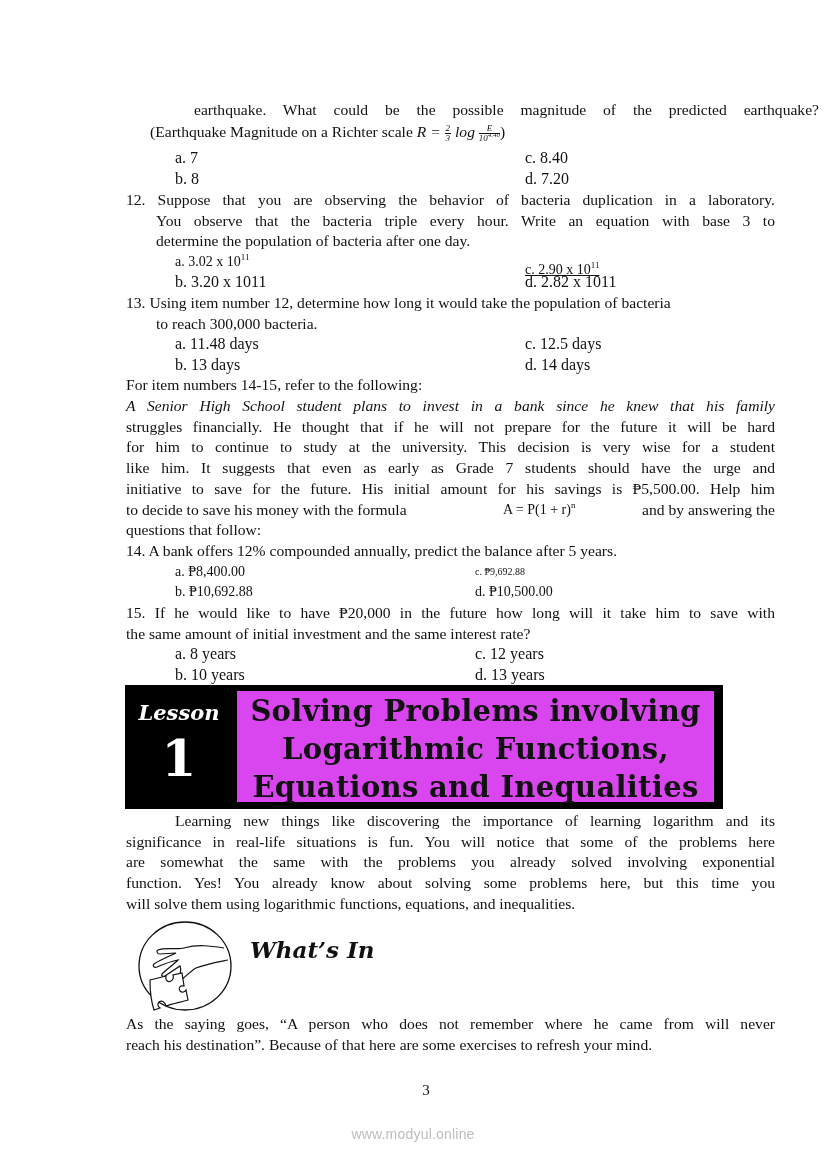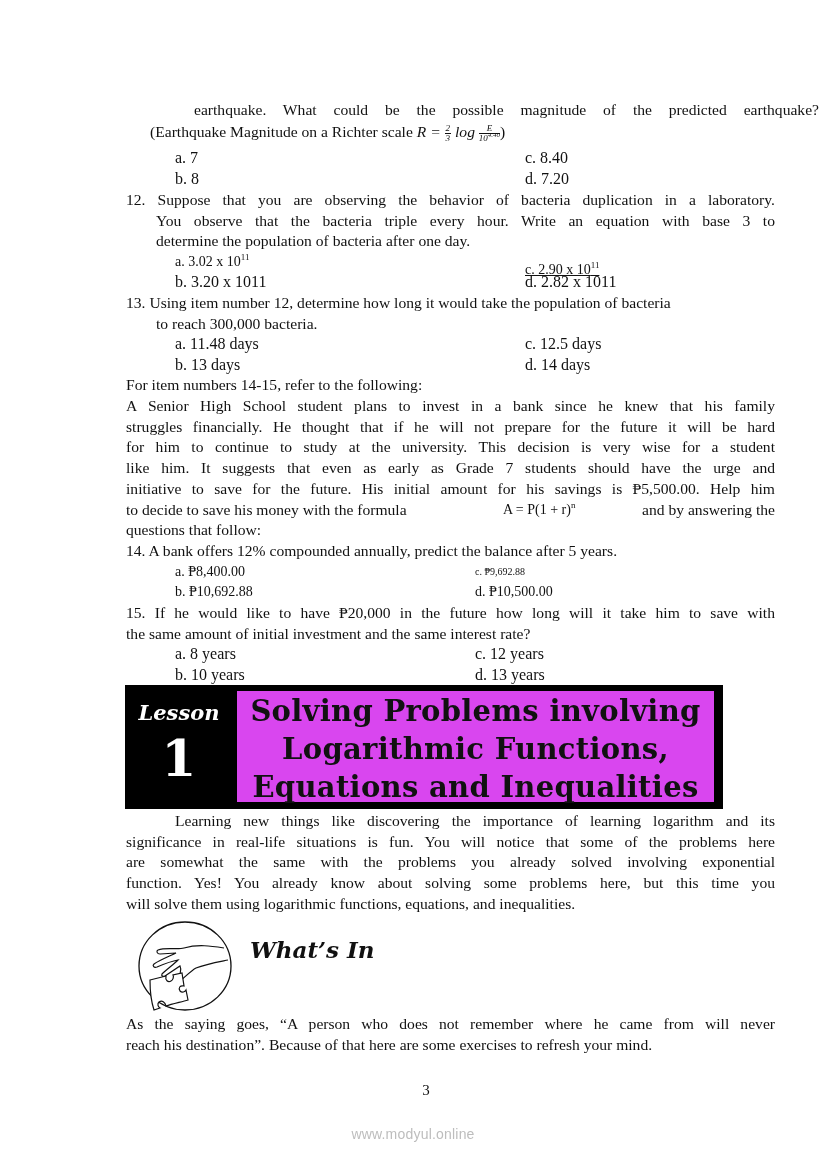--- a/index.html
+++ b/index.html
@@ -54,21 +54,21 @@
 <div class="opt" style="left:525px; top:272px;">d. 2.82 x 1011</div>
 
 <div class="line" style="left:126px; top:293px;">13. Using item number 12, determine how long it would take the population of bacteria</div>
 <div class="line" style="left:156px; top:314px;">to reach 300,000 bacteria.</div>
 <div class="opt" style="left:175px; top:334px;">a. 11.48 days</div>
 <div class="opt" style="left:525px; top:334px;">c. 12.5 days</div>
 <div class="opt" style="left:175px; top:355px;">b. 13 days</div>
 <div class="opt" style="left:525px; top:355px;">d. 14 days</div>
 
 <div class="line" style="left:126px; top:375px;">For item numbers 14-15, refer to the following:</div>
-<div class="line just" style="left:126px; top:396px; width:649px;">A Senior High School student plans to invest in a bank since he knew that his family</div>
+<div class="line just" style="left:126px; top:396px; width:649px;font-style:italic;">A Senior High School student plans to invest in a bank since he knew that his family</div>
 <div class="line just" style="left:126px; top:417px; width:649px;">struggles financially. He thought that if he will not prepare for the future it will be hard</div>
 <div class="line just" style="left:126px; top:437px; width:649px;">for him to continue to study at the university. This decision is very wise for a student</div>
 <div class="line just" style="left:126px; top:458px; width:649px;">like him. It suggests that even as early as Grade 7 students should have the urge and</div>
 <div class="line just" style="left:126px; top:479px; width:649px;">initiative to save for the future. His initial amount for his savings is ₱5,500.00. Help him</div>
 <div class="line" style="left:126px; top:500px; width:649px;">
   <span>to decide to save his money with the formula</span>
   <span style="position:absolute; left:377px; font-size:14px;"><span>A = P(1 + r)</span><sup>n</sup></span>
   <span style="position:absolute; right:0;">and by answering the</span>
 </div>
 <div class="line" style="left:126px; top:520px;">questions that follow:</div>

